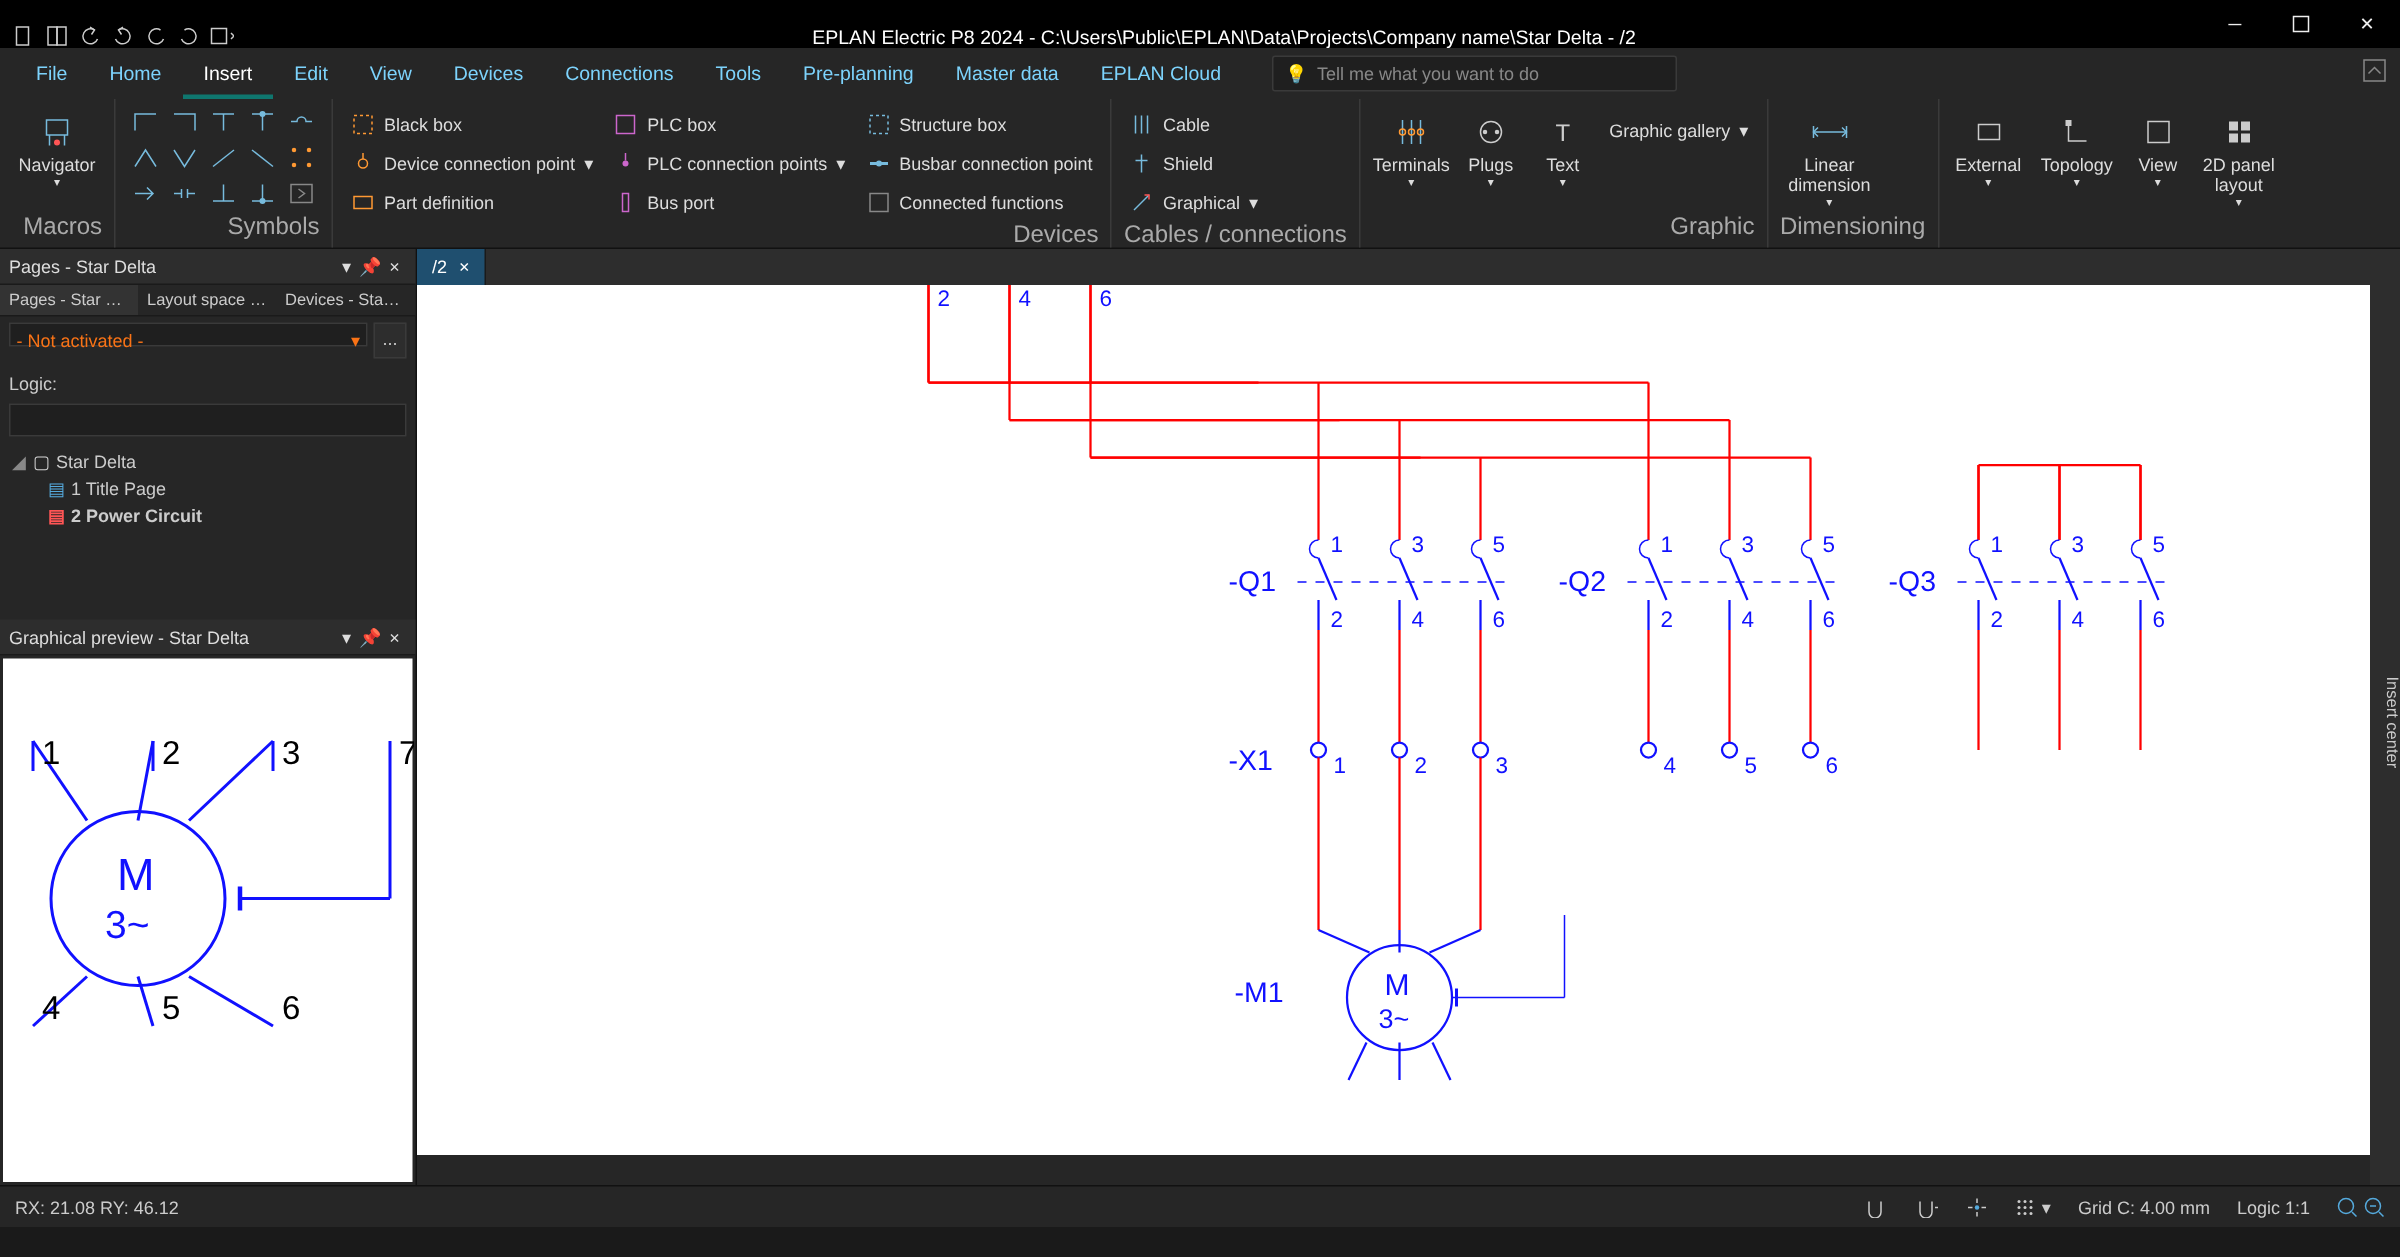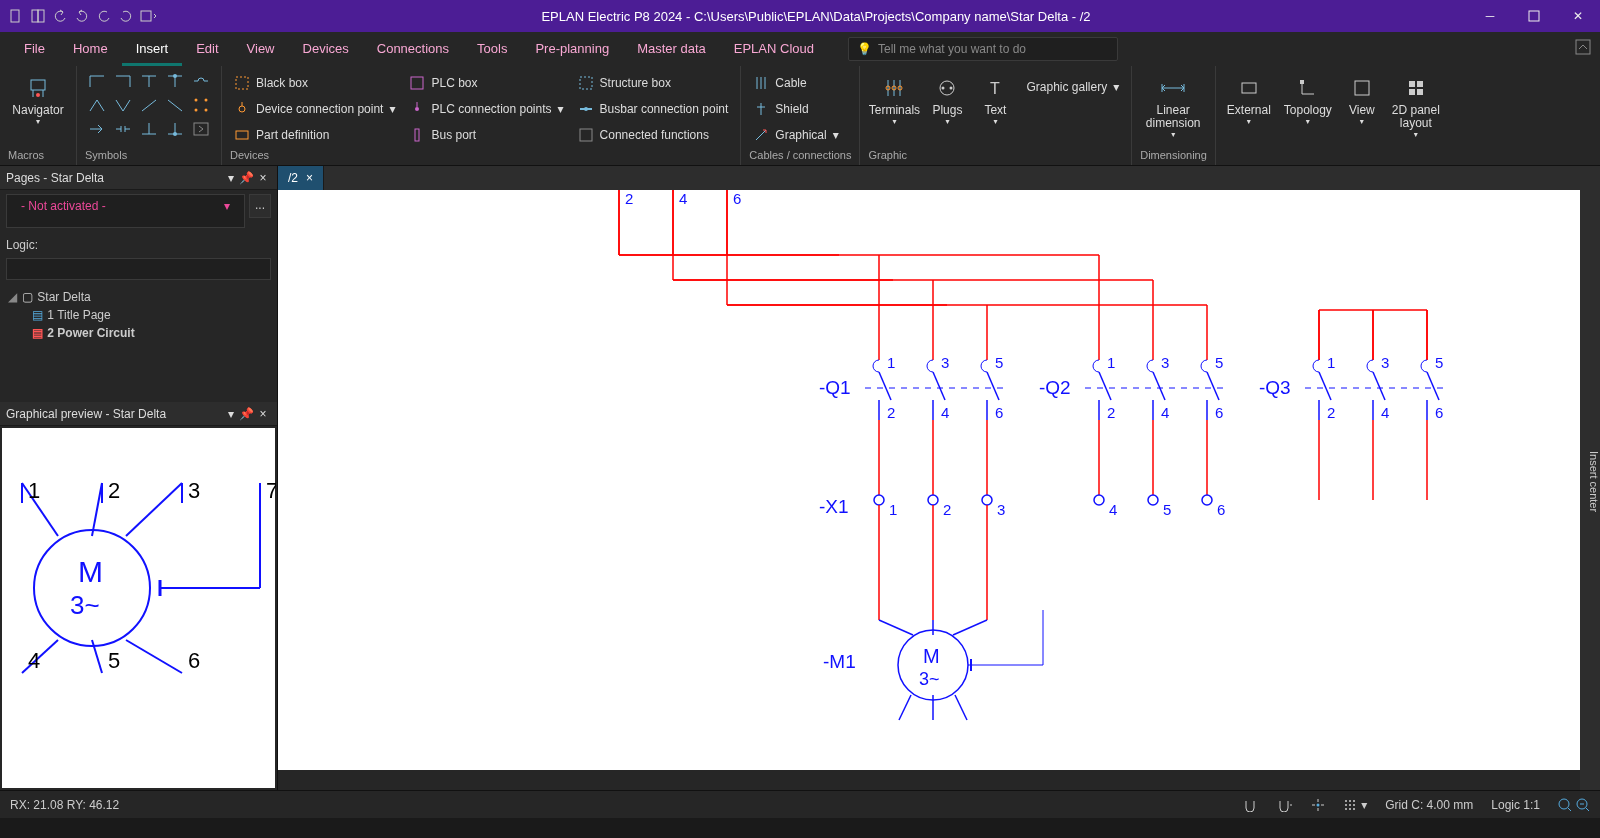--- a/index.html
+++ b/index.html
@@ -1,50 +1,50 @@
 <!DOCTYPE html>
 <html><head>
 <meta charset="utf-8">
 <style>
 *{margin:0;padding:0;box-sizing:border-box;font-family:"Segoe UI",Tahoma,sans-serif;user-select:none}
 html,body{width:1600px;height:838px;background:#1a1a1a;color:#ccc;overflow:hidden;font-size:12px}
-.titlebar{height:32px;background:#4c1d95;display:flex;align-items:center;color:#ddd}
+.titlebar{height:32px;background:#000000;display:flex;align-items:flex-end;color:#ddd}
 .qat{display:flex;gap:6px;padding:0 8px}
 .qat .ic{width:16px;height:16px;display:flex;align-items:center;justify-content:center;color:#bbb;cursor:pointer}
 .title-txt{flex:1;text-align:center;font-size:13px;color:#fff}
 .winbtns{display:flex}
 .winbtn{width:44px;height:32px;display:flex;align-items:center;justify-content:center;color:#eee;cursor:pointer}
 .menubar{height:34px;background:#262626;display:flex;align-items:center;padding-left:10px;position:relative}
-.menutab{padding:0 14px;height:34px;line-height:34px;color:#f9a8d4;font-size:13px;cursor:pointer}
+.menutab{padding:0 14px;height:34px;line-height:34px;color:#7dd3fc;font-size:13px;cursor:pointer}
 .menutab.active{border-bottom:3px solid #0f766e;color:#fff}
 .search{margin-left:20px;background:#1f1f1f;height:24px;width:270px;display:flex;align-items:center;padding:0 8px;color:#888;border:1px solid #3a3a3a;border-radius:2px;font-size:12px}
 .ribbon{height:100px;background:#262626;display:flex;border-bottom:1px solid #111}
 .grp{border-right:1px solid #3a3a3a;display:flex;flex-direction:column;padding:4px 8px 2px}
 .grp-body{flex:1;display:flex;align-items:flex-start;gap:6px}
-.grp-lbl{text-align:left;color:#aaa;font-size:11px;padding:2px 0}
+.grp-lbl{text-align:right;color:#aaa;font-size:16px;padding:2px 0}
 .bigbtn{display:flex;flex-direction:column;align-items:center;width:60px;cursor:pointer;color:#ddd;padding-top:4px}
 .bigbtn .ic{height:28px;display:flex;align-items:center;justify-content:center}
 .bigbtn .lbl{font-size:12px;text-align:center;line-height:1.1;margin-top:2px}
 .col{display:flex;flex-direction:column;gap:4px;padding-top:2px}
 .mbtn{height:22px;display:flex;align-items:center;gap:6px;padding:0 4px;color:#ddd;cursor:pointer;white-space:nowrap;font-size:12px}
 .mbtn .ic{width:16px;height:16px;display:block}
 .symgrid{display:grid;grid-template-columns:repeat(5,24px);grid-template-rows:repeat(3,22px);gap:2px}
 .symcell{width:24px;height:22px;display:flex;align-items:center;justify-content:center;cursor:pointer}
 
 .main{display:flex;height:calc(838px - 32px - 34px - 100px - 48px)}
 .side{width:278px;background:#262626;display:flex;flex-direction:column;border-right:1px solid #111}
 .panehdr{height:24px;background:#2d2d2d;display:flex;align-items:center;padding:0 6px;color:#ddd;font-size:12px;border-bottom:1px solid #1a1a1a}
 .panehdr .sp{flex:1}
 .panehdr .pic{width:16px;cursor:pointer;text-align:center}
 .tabs2{display:flex;background:#262626;border-bottom:1px solid #1a1a1a}
 .tab2{padding:4px 6px;font-size:11px;color:#ccc;cursor:pointer;max-width:92px;overflow:hidden;text-overflow:ellipsis;white-space:nowrap}
 .tab2.active{background:#333}
 .frm{padding:4px 6px;color:#ccc;font-size:12px}
 .sel{display:flex;margin:4px 6px 6px}
-.sel .dd{flex:1;background:#1f1f1f;border:1px solid #3a3a3a;height:34px;line-height:22px;padding:0 14px;color:#ec4899}
+.sel .dd{flex:1;background:#1f1f1f;border:1px solid #3a3a3a;height:16px;line-height:22px;padding:0 4px;color:#f97316}
 .sel .more{width:22px;height:24px;background:#2d2d2d;border:1px solid #3a3a3a;margin-left:4px;text-align:center;line-height:20px;cursor:pointer}
 .vin{margin:2px 6px;height:22px;background:#1f1f1f;border:1px solid #3a3a3a}
 .tree{flex:0 0 120px;padding:6px 4px;font-size:12px;overflow:auto}
 .tn{display:flex;align-items:center;gap:4px;height:18px;padding-left:4px;cursor:pointer}
 .tn .exp{width:10px;color:#888}
 .bottomtabs{display:flex;border-top:1px solid #1a1a1a}
 .bt{padding:4px 8px;font-size:12px;cursor:pointer}
 .bt.active{background:#333}
 .preview{flex:1;background:#fff;margin:2px;position:relative}
 
@@ -452,20 +452,25 @@
 
 <div class="main">
 
   <div class="side">
     <div class="panehdr">
       <span>Pages - Star Delta</span>
         <span class="sp"></span>
       <span class="pic">▾</span>
       <span class="pic">📌</span>
       <span class="pic">×</span>
+    </div>
+    <div class="tabs2">
+      <div class="tab2 active">Pages - Star D...</div>
+      <div class="tab2">Layout space -...</div>
+      <div class="tab2">Devices - Star ...</div>
     </div>
     <div class="sel">
       <div class="dd"><span>- Not activated -</span><span style="float:right">▾</span></div>
       <div class="more">...</div>
     </div>
     <div class="frm">Logic:</div>
     <input class="vin" style="">
     <div class="tree">
       <div class="tn">
           <span class="exp">◢</span>

